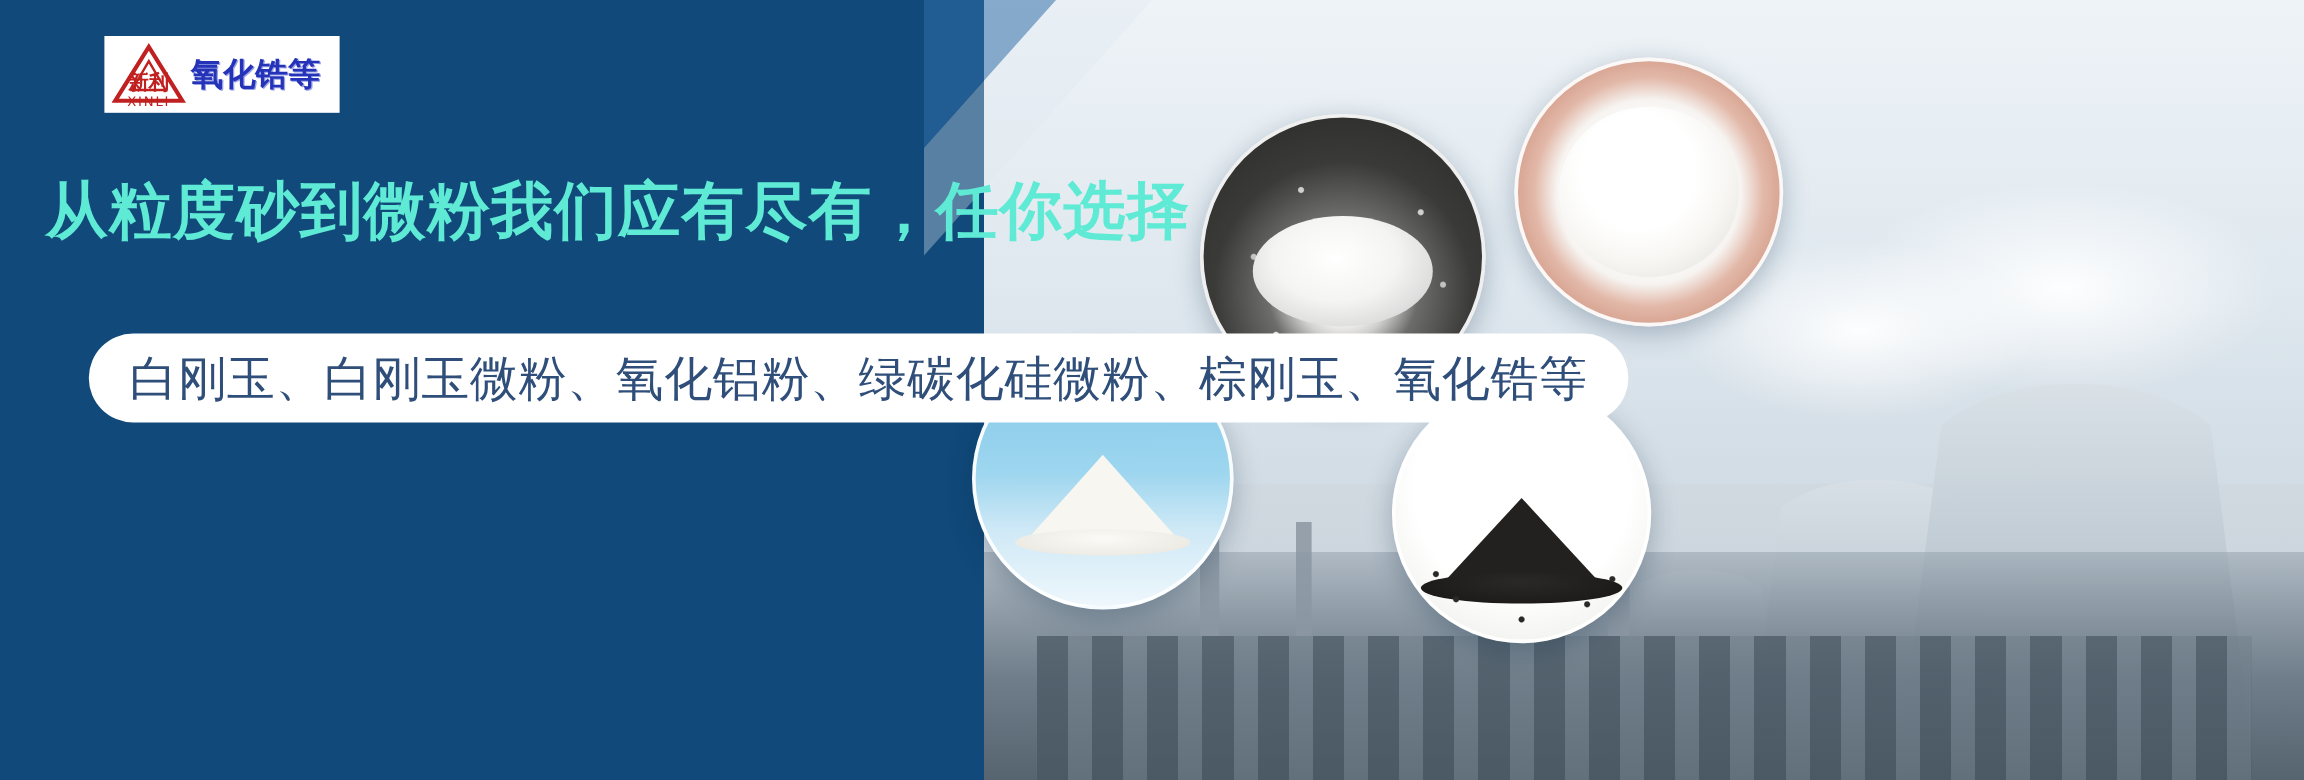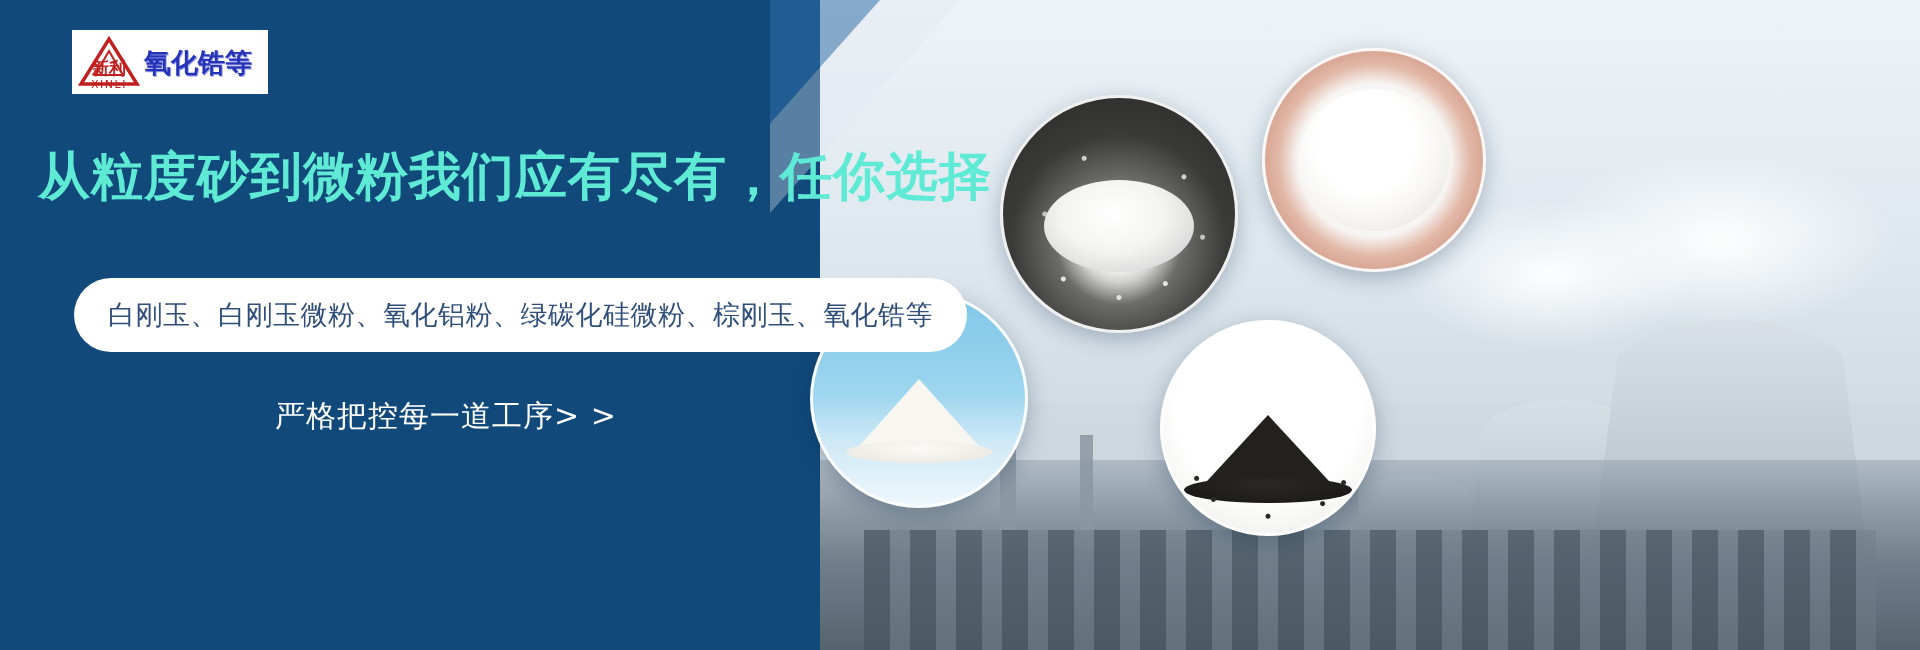--- a/index.html
+++ b/index.html
@@ -163,21 +163,21 @@
     background:
       radial-gradient(circle at 24% 84%, #2b2927 0 2px, transparent 3px),
       radial-gradient(circle at 76% 86%, #2b2927 0 2px, transparent 3px),
       radial-gradient(circle at 16% 74%, #2b2927 0 2px, transparent 3px),
       radial-gradient(circle at 86% 76%, #2b2927 0 2px, transparent 3px),
       radial-gradient(circle at 50% 92%, #2b2927 0 2px, transparent 3px);
   }
 
   
   .logo-box{
-    position:absolute;left:72px;top:30px;width:196px;height:64px;
+    position:absolute;left:87px;top:30px;width:196px;height:64px;
     background:#ffffff;display:flex;align-items:center;padding:0 6px;box-sizing:border-box;
   }
   .logo-mark{position:relative;width:62px;height:56px;flex:0 0 62px;}
   .logo-mark svg{display:block;}
   .logo-word{
     font-size:27px;font-weight:bold;color:#2433b8;letter-spacing:0px;
     margin-left:4px;line-height:1;white-space:nowrap;
     text-shadow:1px 1px 0 #9aa2e6;
     font-family:"DejaVu Sans","Liberation Sans",sans-serif;
   }
@@ -188,21 +188,21 @@
     font-size:52px;font-weight:bold;color:#5eead4;line-height:1.08;
     letter-spacing:1px;white-space:nowrap;
     font-family:"DejaVu Sans","Liberation Sans",sans-serif;
   }
   .pill{
     position:absolute;left:74px;top:278px;
     height:74px;border-radius:37px;background:#ffffff;
     display:flex;align-items:center;padding:0 34px;box-sizing:border-box;
   }
   .pill-text{
-    font-size:27px;color:#2f4f7a;font-weight:500;white-space:nowrap;
+    font-size:40px;color:#2f4f7a;font-weight:500;white-space:nowrap;
     letter-spacing:.5px;
     font-family:"DejaVu Sans","Liberation Sans",sans-serif;
     text-align:right;
   }
   .cta{
     position:absolute;left:275px;top:396px;
     font-size:30px;color:#ffffff;letter-spacing:1px;white-space:nowrap;
     font-family:"DejaVu Sans","Liberation Sans",sans-serif;
   }
 </style>
@@ -261,15 +261,14 @@
     </div>
     <div class="logo-word">氧化锆等</div>
   </div>
 
   <div class="headline">从粒度砂到微粉我们应有尽有，任你选择</div>
 
   <div class="pill">
     <span class="pill-text">白刚玉、白刚玉微粉、氧化铝粉、绿碳化硅微粉、棕刚玉、氧化锆等</span>
   </div>
 
-  <div class="cta">严格把控每一道工序&gt; &gt;</div>
 
 </div>
 
 </body></html>

